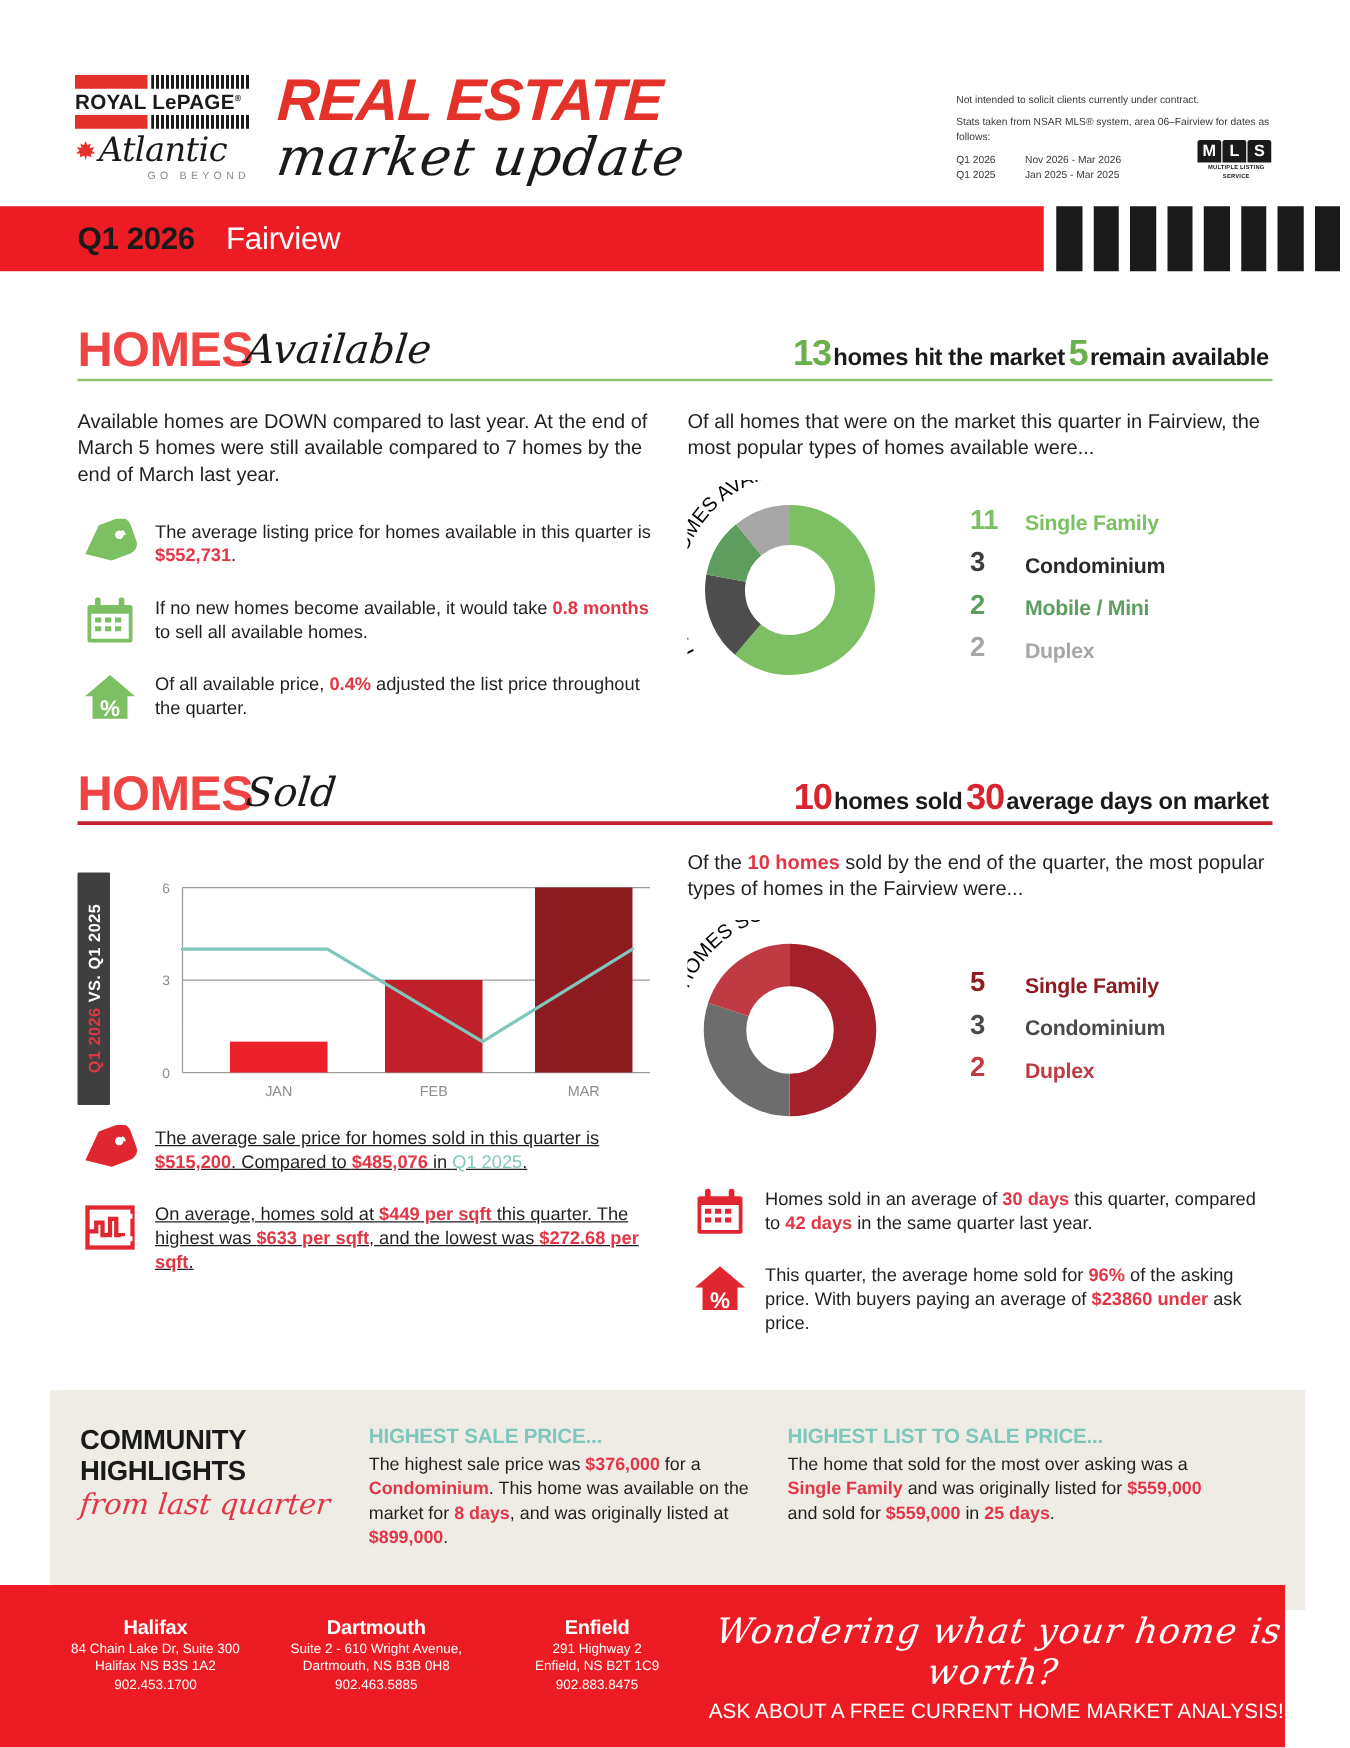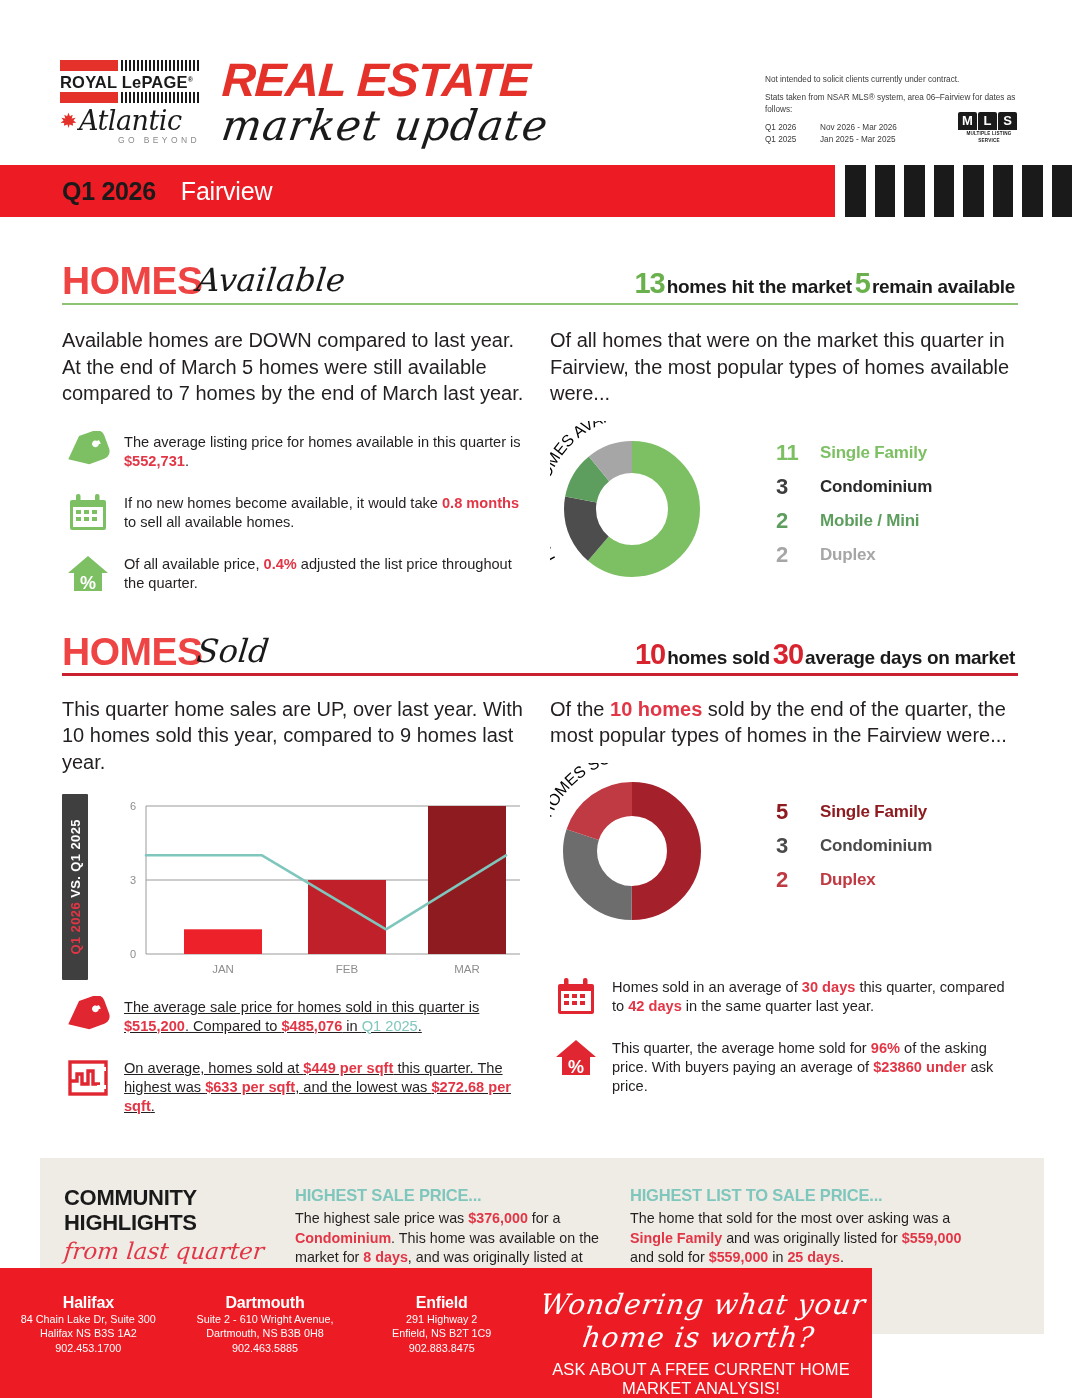--- a/index.html
+++ b/index.html
@@ -79,36 +79,36 @@
   .sh-right { position: absolute; right: 0; bottom: 5px; white-space: nowrap; }
   .sh-num { font-size: 29px; font-weight: bold; letter-spacing: -1px; }
   .sh-num.green { color: #6ab04c; }
   .sh-num.red { color: #d8242f; }
   .sh-lbl { font-size: 19px; font-weight: bold; color: #1a1a1a;
     letter-spacing: -.3px; margin: 0 3px 0 2px; }
 
   
   .cols { display: flex; margin: 0 62px; gap: 20px; }
   .col { flex: 1; }
-  .intro { font-size: 20px; line-height: 1.33; color: #231f20; }
+  .intro { font-size: 16px; line-height: 1.33; color: #231f20; }
 
   .bullets { margin-top: 22px; }
   .bullet { display: flex; align-items: flex-start; margin-bottom: 17px; }
   .bullet .bicon { width: 52px; flex: 0 0 52px; margin-right: 10px;
     display: flex; justify-content: center; padding-top: 2px; }
   .bullet .btxt { font-size: 14.6px; line-height: 1.3; padding-top: 4px; }
   .hi-red { color: #e23646; font-weight: bold; }
   .hi-teal { color: #7fc6bc; }
 
   
   .donut-wrap { position: relative; height: 175px; margin-top: 14px;
     display: flex; align-items: center; }
   .donut-box { position: relative; width: 210px; height: 175px; flex: 0 0 210px; }
   .legend { margin-left: 16px; }
-  .legend-row { display: flex; align-items: center; margin-bottom: 8px; }
+  .legend-row { display: flex; align-items: flex-end; margin-bottom: 8px; }
   .legend-num { width: 44px; font-size: 22px; font-weight: bold;
     text-align: left; letter-spacing: -.5px; }
   .legend-lbl { font-size: 17px; font-weight: bold; letter-spacing: -.2px; }
 
   
   .chartrow { display: flex; align-items: stretch; margin-top: 18px; }
   .vtab { width: 26px; background: #3f3f3f; display: flex;
     align-items: center; justify-content: center; border-radius: 1px; }
   .vtab-inner { writing-mode: vertical-rl; transform: rotate(180deg);
     font-size: 13px; font-weight: bold; letter-spacing: .4px;
@@ -125,22 +125,22 @@
   .chl-script { font-family: "DejaVu Serif", serif; font-style: italic;
     font-size: 23px; color: #e23646; margin-top: 2px; transform: skewX(-6deg);
     transform-origin: left; }
   .chl-c2 { width: 335px; }
   .chl-c3 { width: 350px; }
   .chl-h { font-size: 16.5px; color: #7fc6bc; font-weight: bold;
     letter-spacing: -.2px; margin-bottom: 4px; }
   .chl-p { font-size: 14.3px; line-height: 1.34; color: #231f20; }
 
   
-  .footer { position: absolute; left: 0; bottom: 0; width: 872px; height: 130px;
-    background: #ed1c24; display: flex; color: #ffffff; }
+  .footer { position: absolute; left: 0; bottom: 0; width: 1028px; height: 130px;
+    background: #ed1c24; display: flex; color: #ffffff; padding-left: 36px; }
   .offices { width: 530px; display: flex; padding-top: 26px; }
   .office { flex: 1; text-align: center; }
   .office-name { font-size: 16px; font-weight: bold; letter-spacing: -.2px; }
   .office-line { font-size: 10.8px; line-height: 1.33; }
   .cta { flex: 1; text-align: center; padding-top: 20px; }
   .cta-script { font-family: "DejaVu Serif", serif; font-style: italic;
     font-size: 28px; letter-spacing: 1px; transform: skewX(-8deg); }
   .cta-sub { font-size: 16.5px; letter-spacing: .1px; margin-top: 6px; }
   .cta-sub b { font-weight: normal; }
 </style>
@@ -323,21 +323,20 @@
       <span class="sh-script">Sold</span>
     </div>
     <div class="sh-right">
       <span class="sh-num red">10</span><span class="sh-lbl">homes sold</span><span class="sh-num red">30</span><span class="sh-lbl">average days on market</span>
     </div>
     <div class="rule red"></div>
   </div>
 
   <div class="cols" style="margin-top:20px;">
     <div class="col">
-      <div class="intro">This quarter home sales are UP, over last year. With 10 homes sold this year, compared to 9 homes last year.</div>
 
       <div class="chartrow">
         <div class="vtab">
           <span class="vtab-inner"><span class="y1">Q1 2026</span><span> VS. Q1 2025</span></span>
         </div>
         <div class="chartbox">
           <svg width="430" height="186" viewBox="0 0 430 186">
 
             <line x1="50" y1="12" x2="424" y2="12" stroke="#9a9a9a" stroke-width="1"></line>
             <line x1="50" y1="86" x2="424" y2="86" stroke="#9a9a9a" stroke-width="1"></line>

